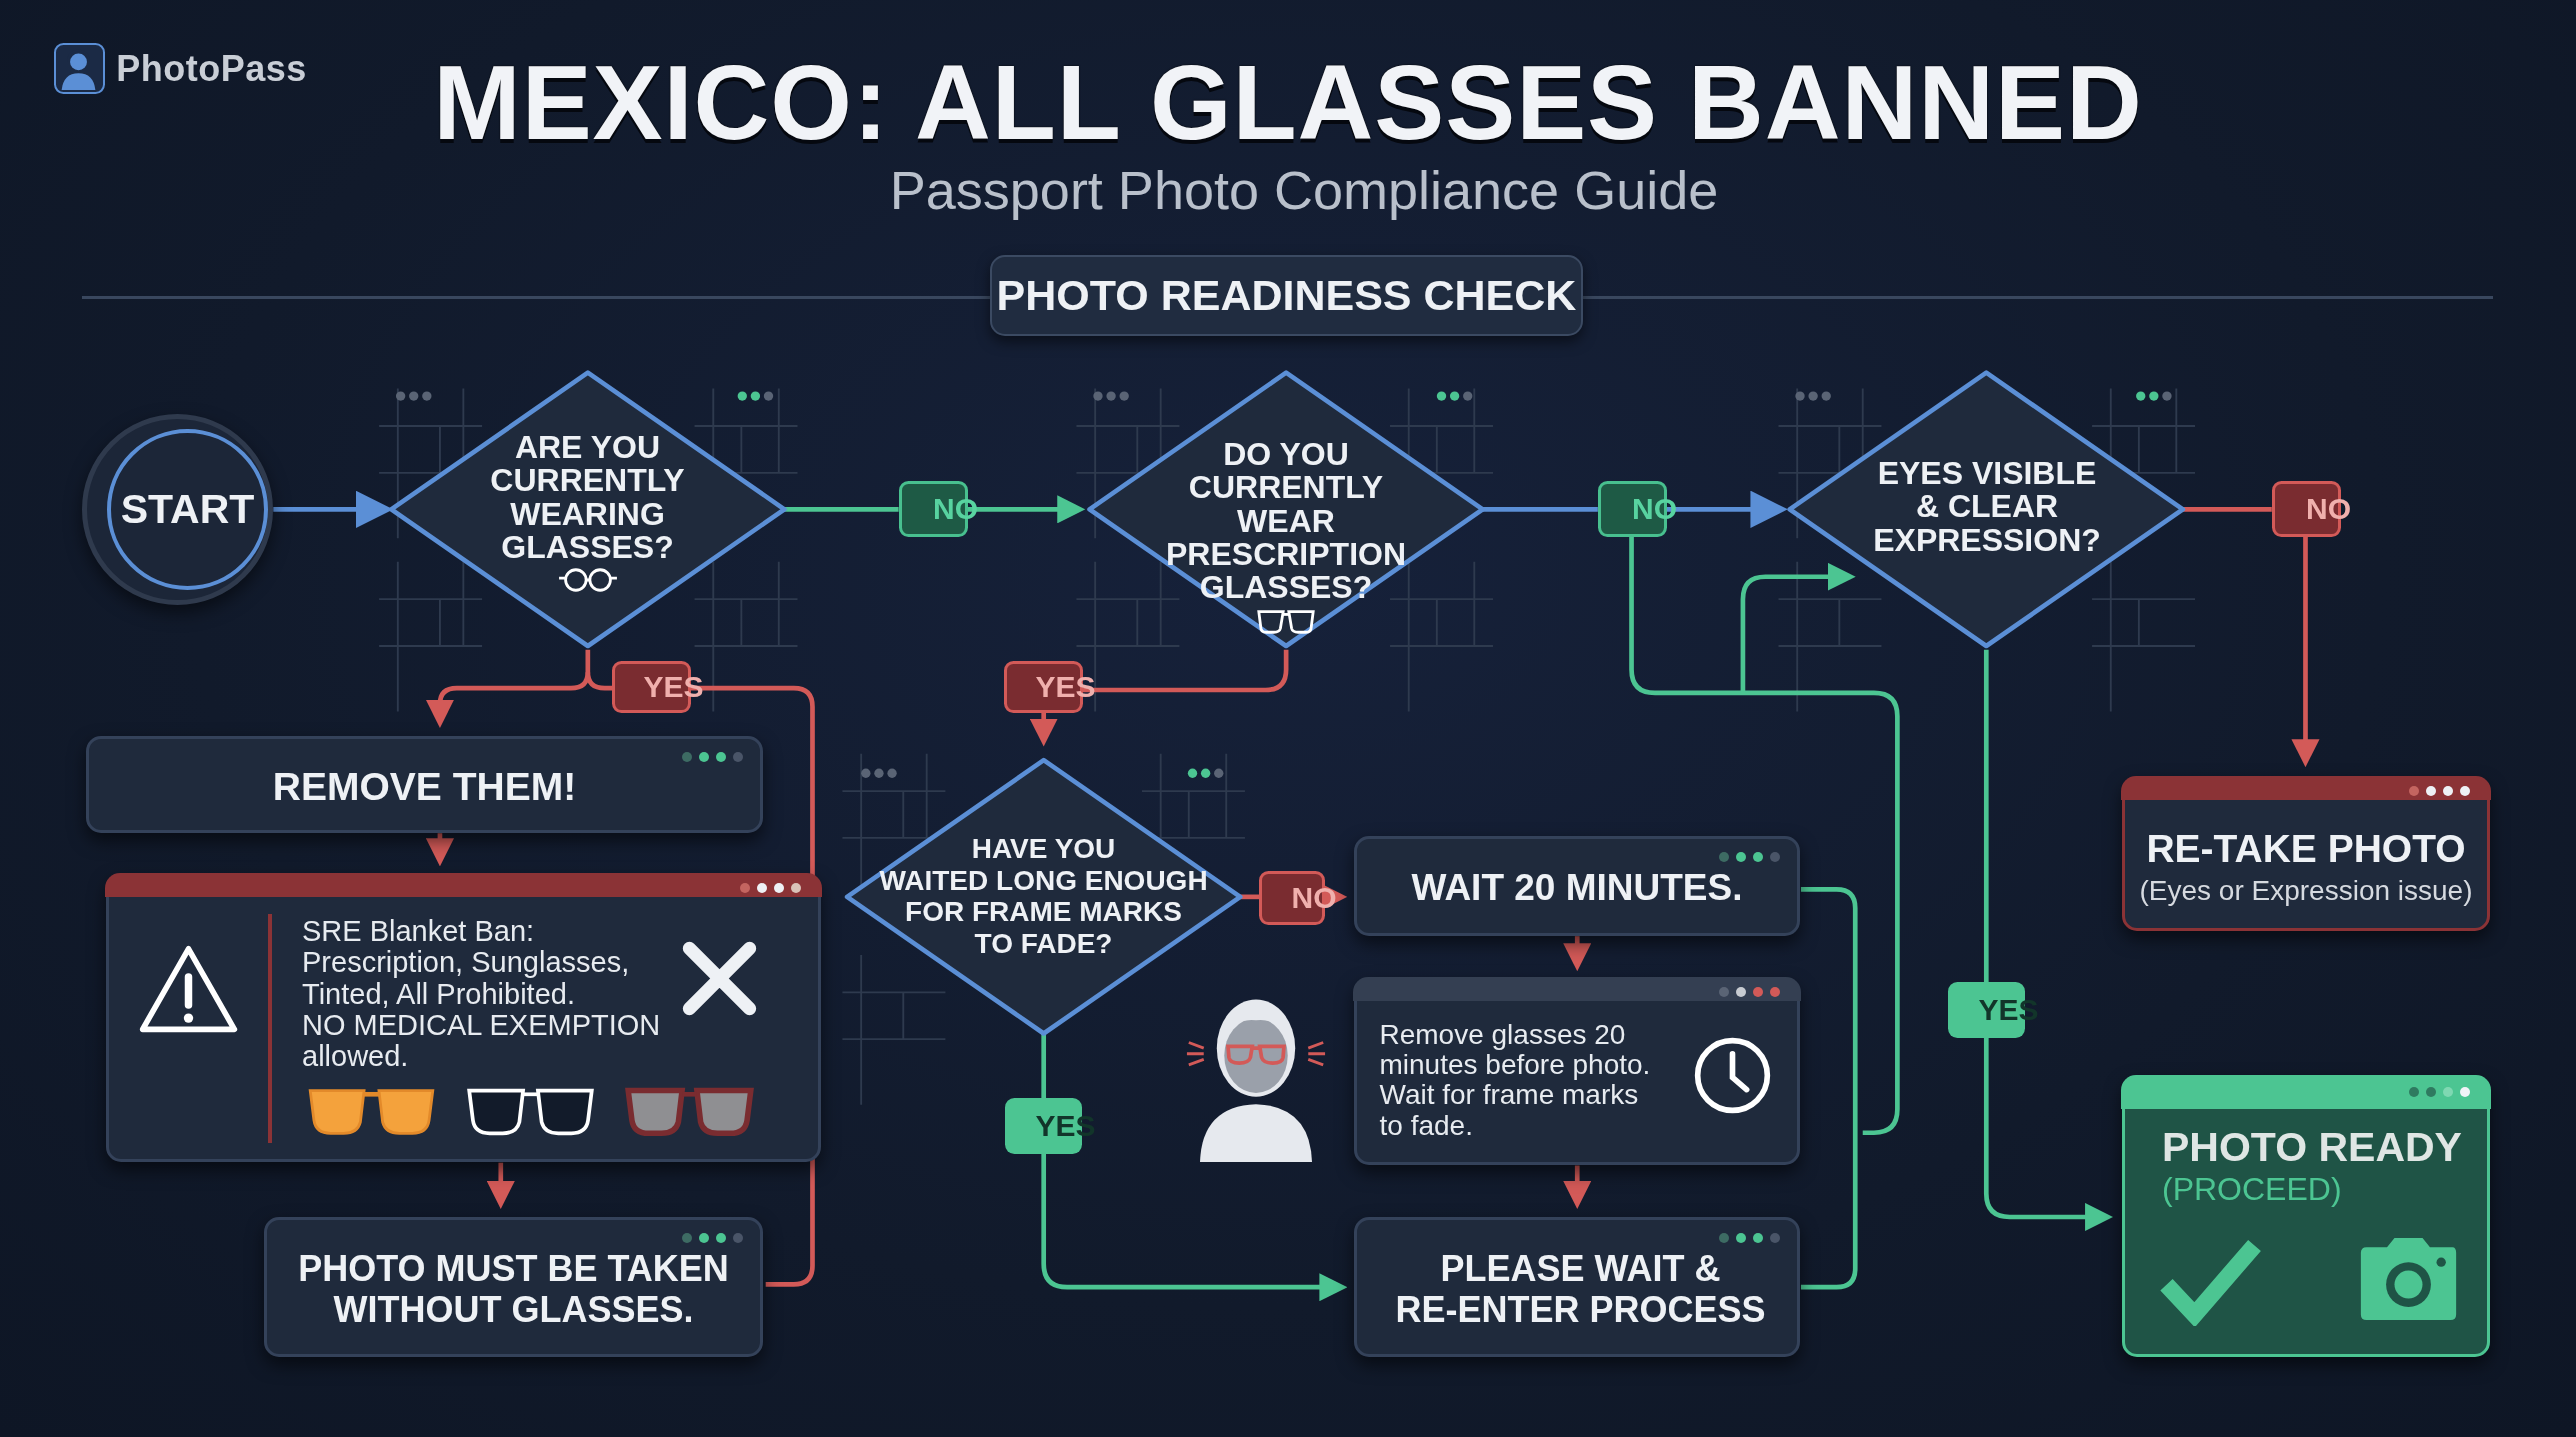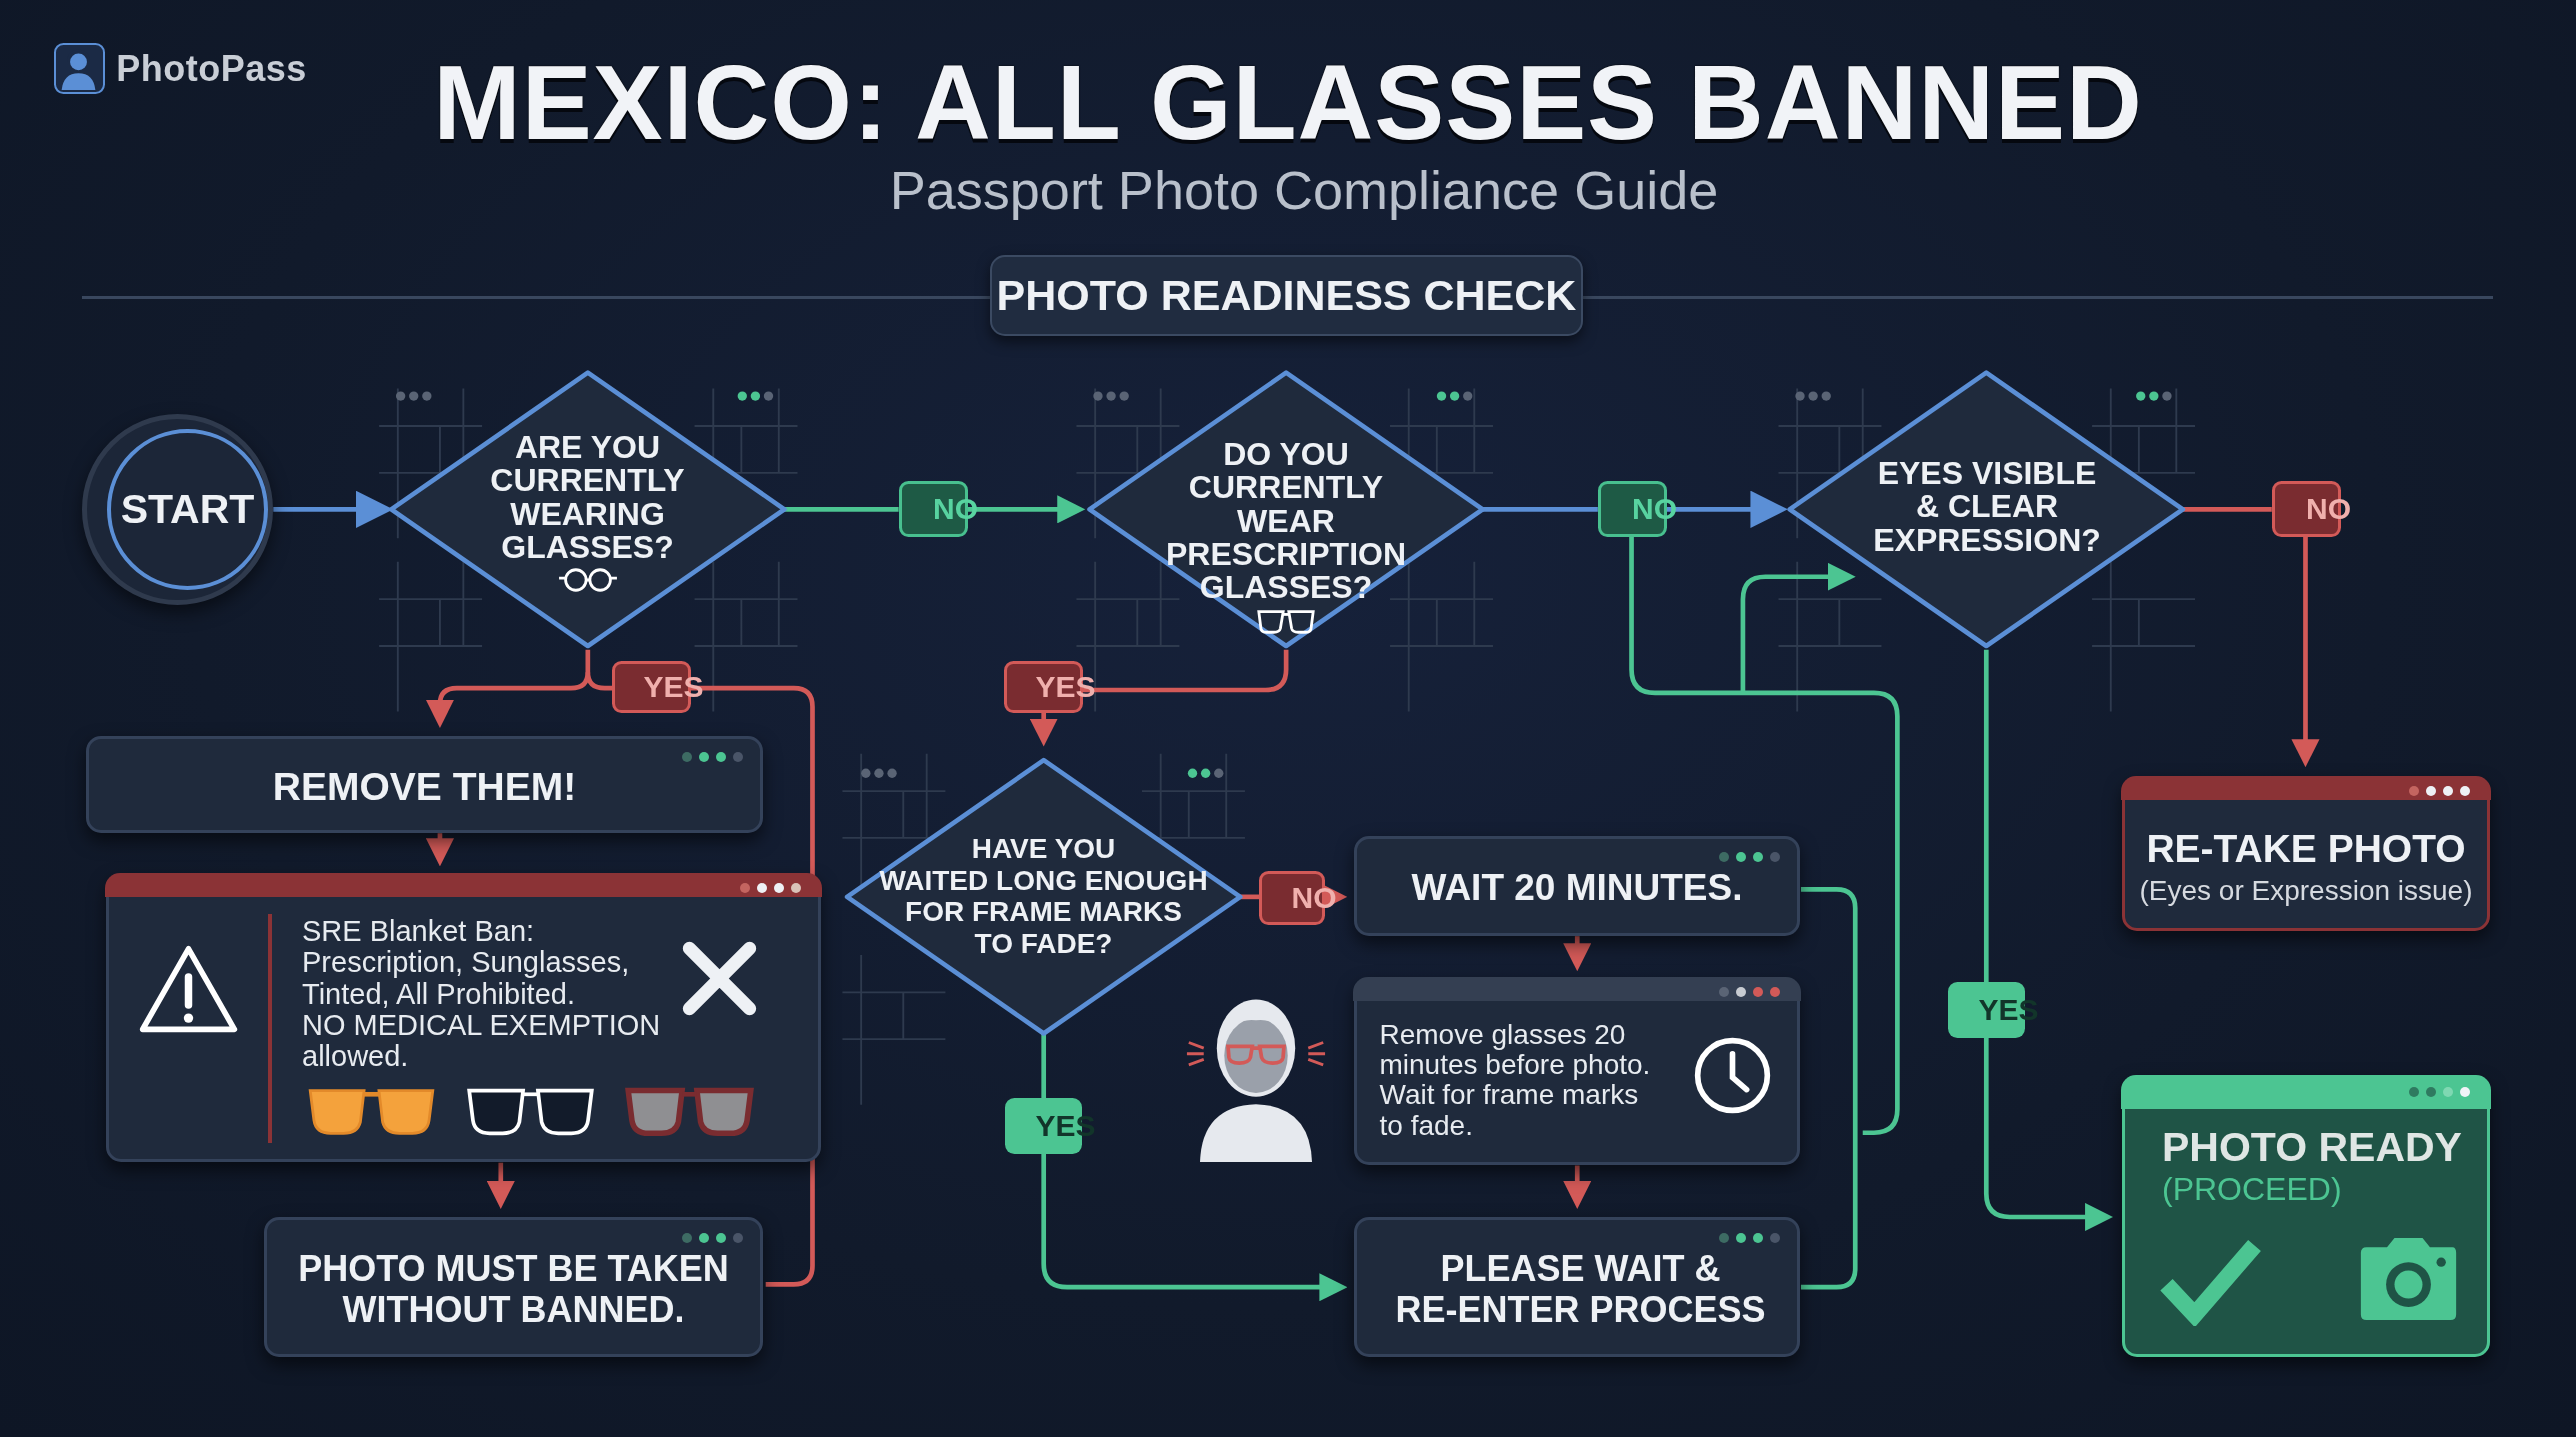--- a/index.html
+++ b/index.html
@@ -293,21 +293,21 @@
 
 <div class="abs card" style="left:264px;top:1217px;width:499px;height:140px;">
   <div class="dots">
       <div class="dot" style="background:#3d6b63"></div>
       <div class="dot" style="background:#4cc592"></div>
       <div class="dot" style="background:#4cc592"></div>
       <div class="dot" style="background:#4a5568"></div>
     </div>
   <div class="card-title" style="top:28px;font-size:36px;line-height:1.15;">
     <div>PHOTO MUST BE TAKEN</div>
-    <div>WITHOUT BANNED.</div>
+    <div>WITHOUT GLASSES.</div>
   </div>
 </div>
 
 <svg class="abs" style="left:1181px;top:994px" width="150" height="168" viewBox="0 0 160 180">
   <path d="M20,180 Q22,120 80,118 Q138,120 140,180 Z" fill="#e6e9ee"></path>
   <ellipse cx="80" cy="58" rx="42" ry="52" fill="#e6e9ee"></ellipse>
   <ellipse cx="80" cy="66" rx="34" ry="40" fill="#9aa0aa"></ellipse>
   <path d="M44,40 Q80,10 116,40 Q100,26 80,28 Q60,26 44,40Z" fill="#e6e9ee"></path>
   <path d="M50,56 H76 L74,68 Q72,74 62,74 Q52,74 51,68 Z M84,56 H110 L109,68 Q108,74 98,74 Q88,74 86,68 Z M76,58 H84" stroke="#d35a58" stroke-width="4" fill="none"></path>
   <path d="M8,52 L24,58 M6,64 H24 M8,76 L24,70 M152,52 L136,58 M154,64 H136 M152,76 L136,70" stroke="#d35a58" stroke-width="3"></path>

